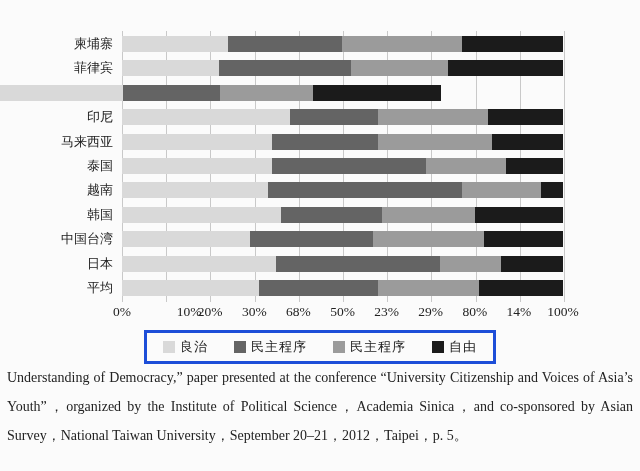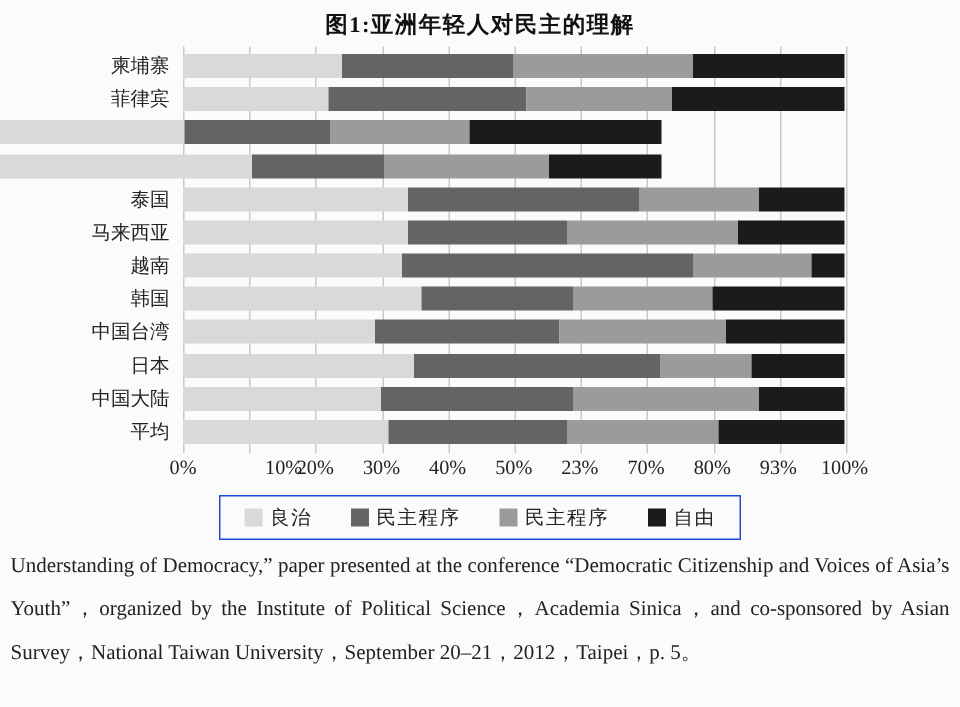--- a/index.html
+++ b/index.html
@@ -21,38 +21,37 @@
   .row-label { width:122px; padding-right:9px; text-align:right; font-size:13px;
                color:#222; line-height:16px; white-space:nowrap; }
   .bar-track { width:441px; height:16px; display:flex; }
   .seg { height:100%; }
 
   .xaxis { position:absolute; left:122px; top:304px; width:441px; height:18px; }
   .x-tick { position:absolute; top:0; transform:translateX(-50%); font-size:13.5px;
             color:#222; white-space:nowrap; }
 
   .legend { position:absolute; top:330px; left:50%; transform:translateX(-50%);
-            display:flex; align-items:center; gap:26px; border:1px solid #1d4ed8;
+            display:flex; align-items:center; gap:26px; border:3px solid #1d4ed8;
             padding:5px 16px; background:transparent; }
   .legend-item { display:flex; align-items:center; gap:5px; }
   .swatch { width:12px; height:12px; display:inline-block; }
   .legend-label { font-size:13px; color:#222; letter-spacing:1px; white-space:nowrap; }
 
   .source { position:absolute; top:363px; left:7px; width:626px; color:#222;
             font-size:14px; line-height:29px; }
   .src-line { width:100%; white-space:nowrap; }
   .src-line.just { text-align:justify; text-align-last:justify; white-space:normal;
                    height:29px; overflow:hidden; }
   .src-line.indent { text-indent:27px; }
 </style>
 </head>
 <body>
 
 <div class="page">
-  <div class="title">图1:亚洲年轻人对民主的理解</div>
 
   <div class="chart">
     <div class="gridlines" id="gridlines">
         <div class="gridline" style="left: calc(0% + 0px);"></div>
         <div class="gridline" style="left: calc(10% + 0px);"></div>
         <div class="gridline" style="left: calc(20% + 0px);"></div>
         <div class="gridline" style="left: calc(30% + 0px);"></div>
         <div class="gridline" style="left: calc(40% + 0px);"></div>
         <div class="gridline" style="left: calc(50% + 0px);"></div>
         <div class="gridline" style="left: calc(60% + 0px);"></div>
@@ -82,46 +81,47 @@
         </div>
         <div class="bar-row">
           <div class="bar-track">
             <div class="seg" style="width: 28%; background: rgb(217, 217, 217);"></div>
             <div class="seg" style="width: 22%; background: rgb(100, 100, 100);"></div>
             <div class="seg" style="width: 21%; background: rgb(155, 155, 155);"></div>
             <div class="seg" style="width: 29%; background: rgb(27, 27, 27);"></div>
           </div>
         </div>
         <div class="bar-row">
+          <div class="row-label">印尼</div>
           <div class="bar-track">
             <div class="seg" style="width: 38%; background: rgb(217, 217, 217);"></div>
             <div class="seg" style="width: 20%; background: rgb(100, 100, 100);"></div>
             <div class="seg" style="width: 25%; background: rgb(155, 155, 155);"></div>
             <div class="seg" style="width: 17%; background: rgb(27, 27, 27);"></div>
           </div>
         </div>
         <div class="bar-row">
+          <div class="row-label">马来西亚</div>
+          <div class="bar-track">
+            <div class="seg" style="width: 34%; background: rgb(217, 217, 217);"></div>
+            <div class="seg" style="width: 24%; background: rgb(100, 100, 100);"></div>
+            <div class="seg" style="width: 26%; background: rgb(155, 155, 155);"></div>
+            <div class="seg" style="width: 16%; background: rgb(27, 27, 27);"></div>
+          </div>
+        </div>
+        <div class="bar-row">
           <div class="row-label">泰国</div>
           <div class="bar-track">
             <div class="seg" style="width: 34%; background: rgb(217, 217, 217);"></div>
             <div class="seg" style="width: 35%; background: rgb(100, 100, 100);"></div>
             <div class="seg" style="width: 18%; background: rgb(155, 155, 155);"></div>
             <div class="seg" style="width: 13%; background: rgb(27, 27, 27);"></div>
           </div>
         </div>
         <div class="bar-row">
-          <div class="row-label">马来西亚</div>
-          <div class="bar-track">
-            <div class="seg" style="width: 34%; background: rgb(217, 217, 217);"></div>
-            <div class="seg" style="width: 24%; background: rgb(100, 100, 100);"></div>
-            <div class="seg" style="width: 26%; background: rgb(155, 155, 155);"></div>
-            <div class="seg" style="width: 16%; background: rgb(27, 27, 27);"></div>
-          </div>
-        </div>
-        <div class="bar-row">
           <div class="row-label">越南</div>
           <div class="bar-track">
             <div class="seg" style="width: 33%; background: rgb(217, 217, 217);"></div>
             <div class="seg" style="width: 44%; background: rgb(100, 100, 100);"></div>
             <div class="seg" style="width: 18%; background: rgb(155, 155, 155);"></div>
             <div class="seg" style="width: 5%; background: rgb(27, 27, 27);"></div>
           </div>
         </div>
         <div class="bar-row">
           <div class="row-label">韩国</div>
@@ -141,52 +141,43 @@
             <div class="seg" style="width: 18%; background: rgb(27, 27, 27);"></div>
           </div>
         </div>
         <div class="bar-row">
           <div class="row-label">日本</div>
           <div class="bar-track">
             <div class="seg" style="width: 35%; background: rgb(217, 217, 217);"></div>
             <div class="seg" style="width: 37%; background: rgb(100, 100, 100);"></div>
             <div class="seg" style="width: 14%; background: rgb(155, 155, 155);"></div>
             <div class="seg" style="width: 14%; background: rgb(27, 27, 27);"></div>
-          </div>
-        </div>
-        <div class="bar-row">
-          <div class="row-label">中国大陆</div>
-          <div class="bar-track">
-            <div class="seg" style="width: 30%; background: rgb(217, 217, 217);"></div>
-            <div class="seg" style="width: 29%; background: rgb(100, 100, 100);"></div>
-            <div class="seg" style="width: 28%; background: rgb(155, 155, 155);"></div>
-            <div class="seg" style="width: 13%; background: rgb(27, 27, 27);"></div>
           </div>
         </div>
         <div class="bar-row">
           <div class="row-label">平均</div>
           <div class="bar-track">
             <div class="seg" style="width: 31%; background: rgb(217, 217, 217);"></div>
             <div class="seg" style="width: 27%; background: rgb(100, 100, 100);"></div>
             <div class="seg" style="width: 23%; background: rgb(155, 155, 155);"></div>
             <div class="seg" style="width: 19%; background: rgb(27, 27, 27);"></div>
           </div>
         </div>
       </div>
     <div class="xaxis" id="xaxis">
         <div class="x-tick" style="left: 0%;">0%</div>
         <div class="x-tick" style="left: 10%; margin-left: 23px;">10%</div>
         <div class="x-tick" style="left: 20%;">20%</div>
         <div class="x-tick" style="left: 30%;">30%</div>
-        <div class="x-tick" style="left: 40%;">40%</div>
+        <div class="x-tick" style="left: 40%;">68%</div>
         <div class="x-tick" style="left: 50%;">50%</div>
         <div class="x-tick" style="left: 60%;">23%</div>
-        <div class="x-tick" style="left: 70%;">70%</div>
+        <div class="x-tick" style="left: 70%;">29%</div>
         <div class="x-tick" style="left: 80%;">80%</div>
-        <div class="x-tick" style="left: 90%;">93%</div>
+        <div class="x-tick" style="left: 90%;">14%</div>
         <div class="x-tick" style="left: 100%;">100%</div>
       </div>
   </div>
 
   <div class="legend" id="legend">
       <div class="legend-item">
         <div class="swatch" style="background: rgb(217, 217, 217);"></div>
         <div class="legend-label">良治</div>
       </div>
       <div class="legend-item">
@@ -197,17 +188,17 @@
         <div class="swatch" style="background: rgb(155, 155, 155);"></div>
         <div class="legend-label">民主程序</div>
       </div>
       <div class="legend-item">
         <div class="swatch" style="background: rgb(27, 27, 27);"></div>
         <div class="legend-label">自由</div>
       </div>
     </div>
 
   <div class="source" id="source">
-      <div class="src-line just">Understanding of Democracy,” paper presented at the conference “Democratic Citizenship and Voices of Asia’s</div>
+      <div class="src-line just">Understanding of Democracy,” paper presented at the conference “University Citizenship and Voices of Asia’s</div>
       <div class="src-line just">Youth”，organized by the Institute of Political Science，Academia Sinica，and co-sponsored by Asian Barometer</div>
       <div class="src-line">Survey，National Taiwan University，September 20–21，2012，Taipei，p. 5。</div>
     </div>
 </div>
 
 </body></html>

